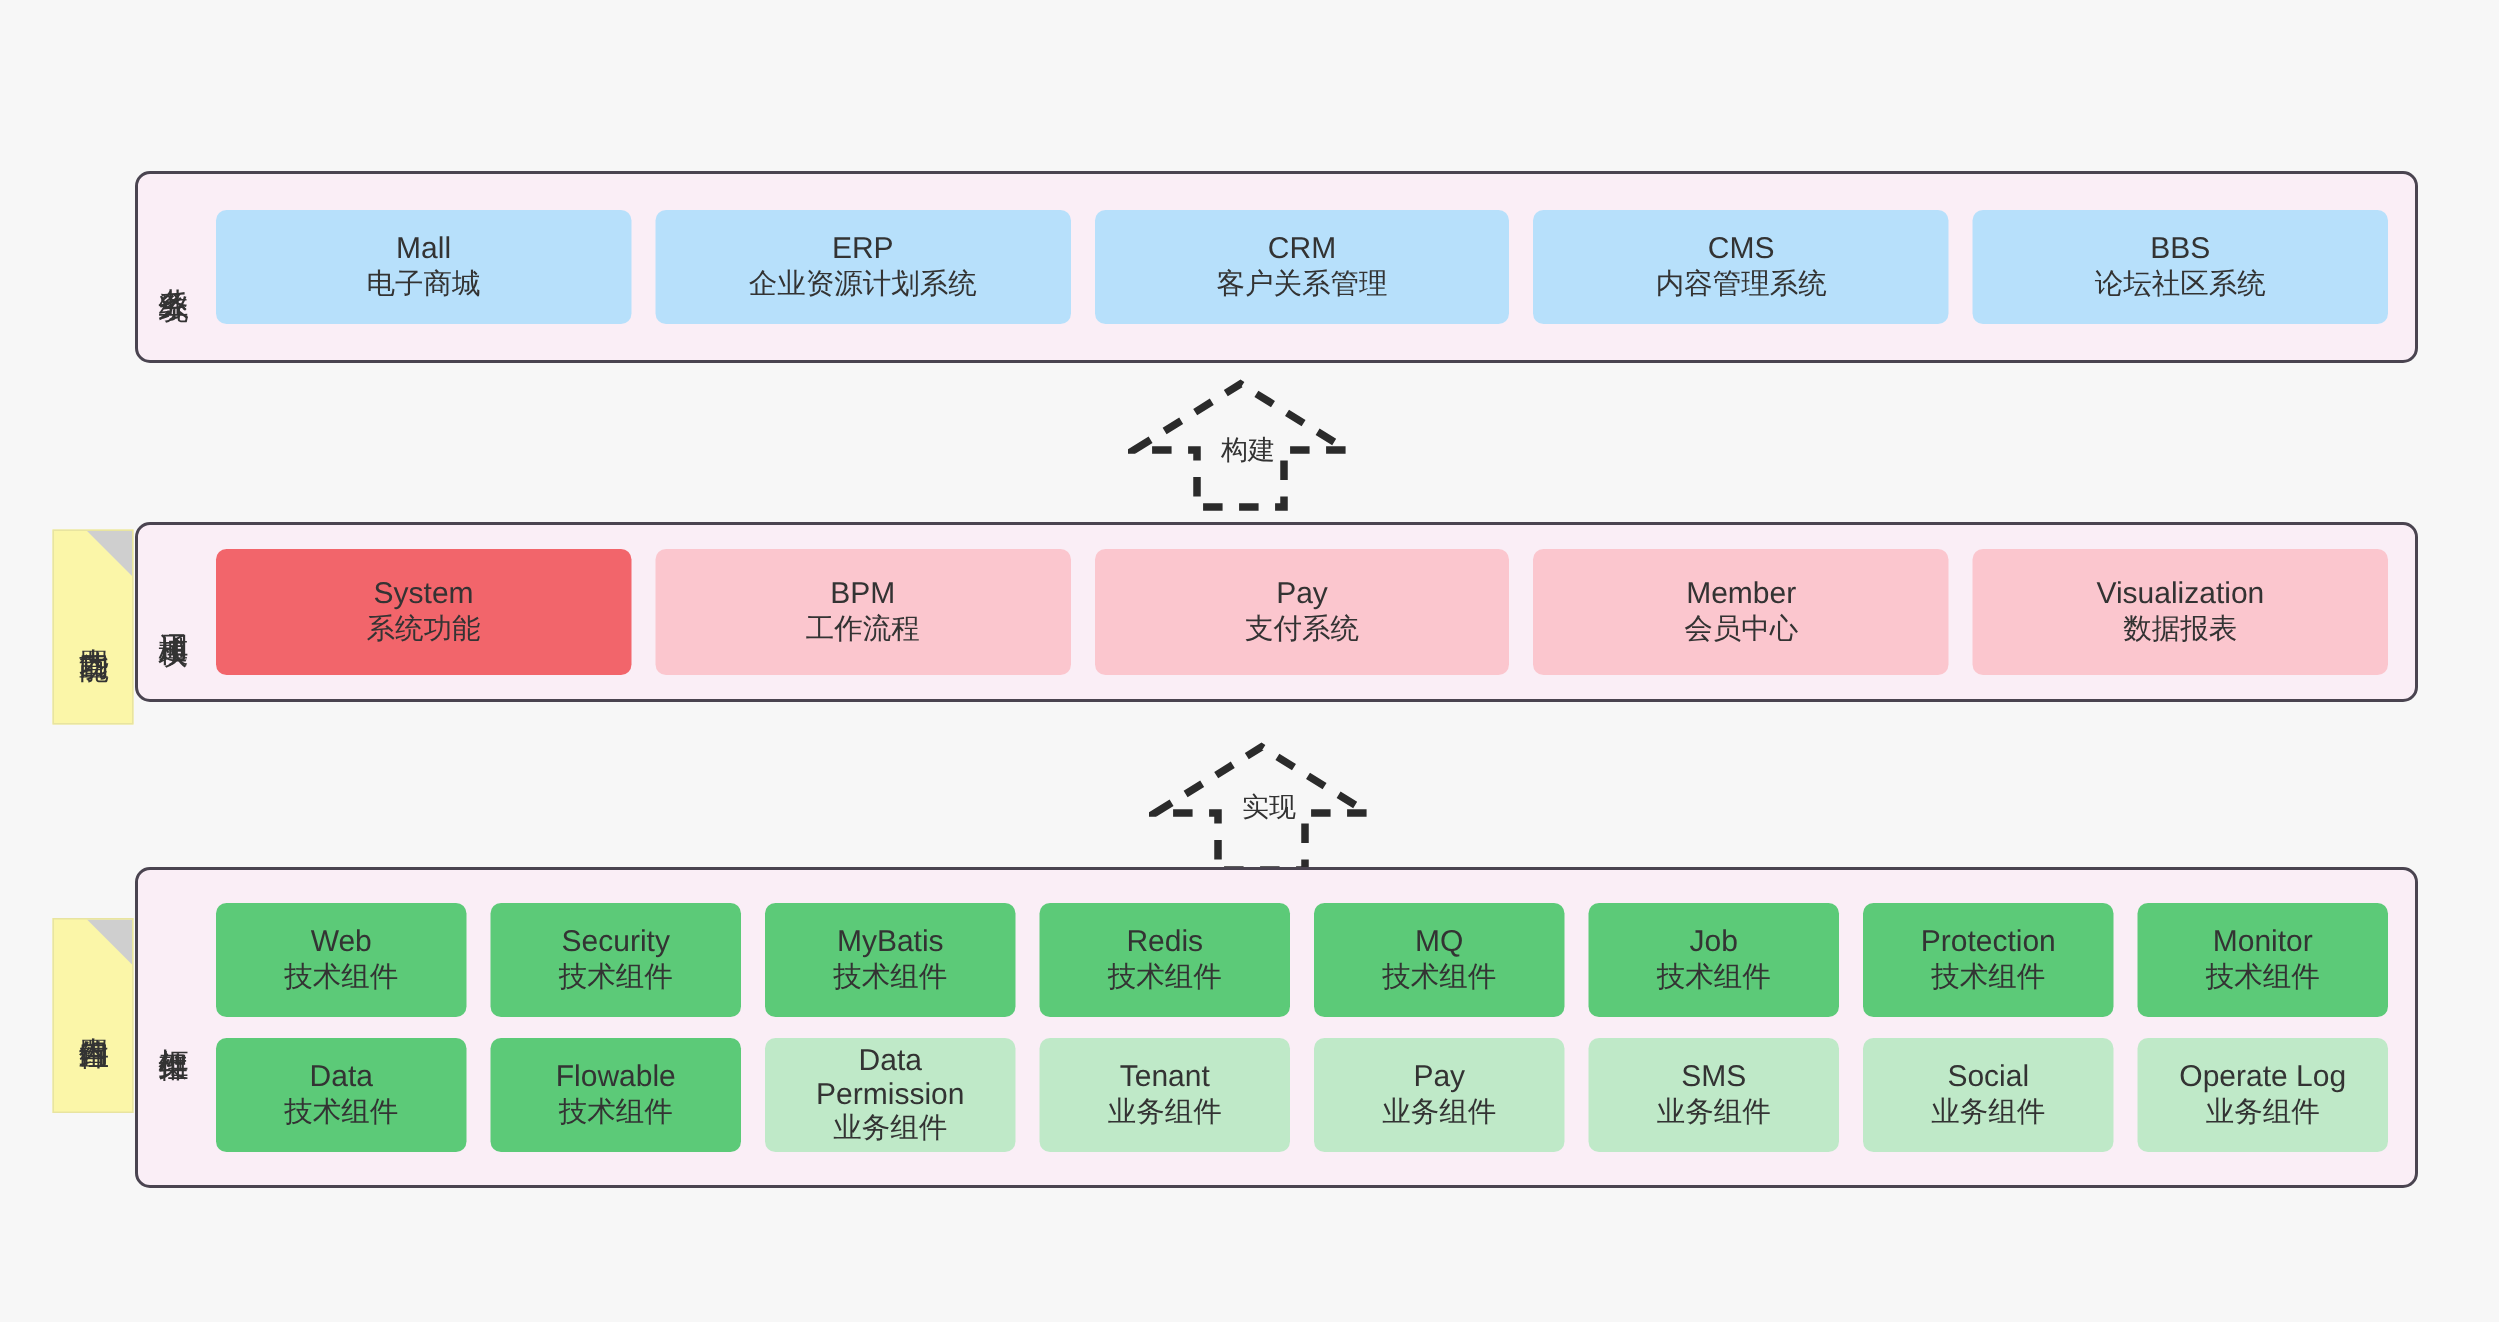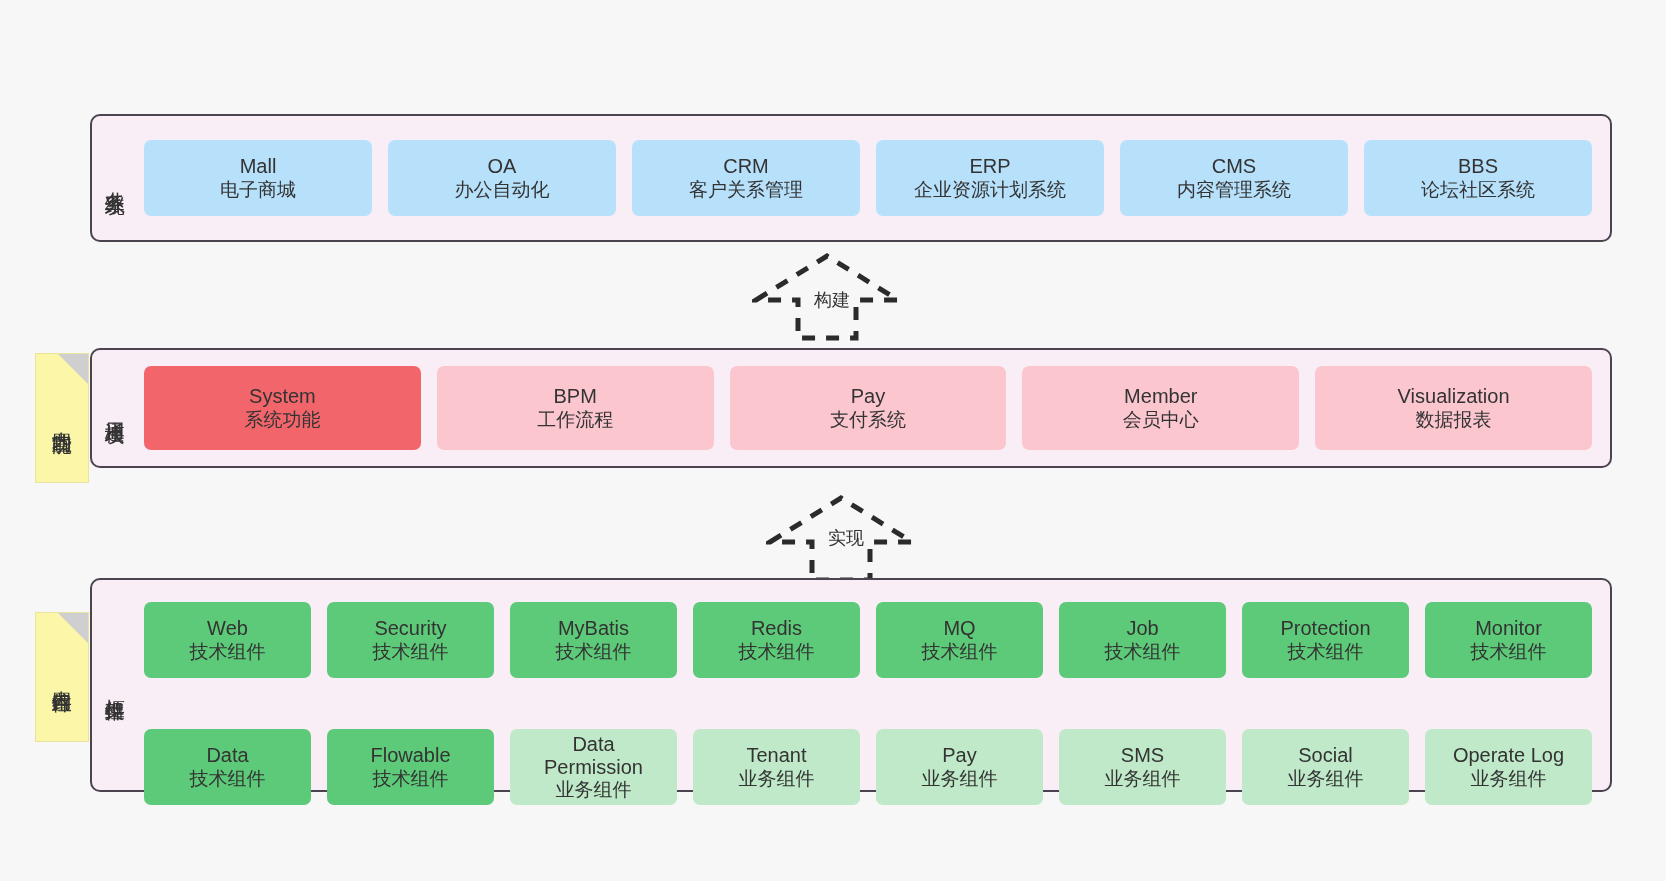--- a/index.html
+++ b/index.html
@@ -69,21 +69,21 @@
   .cell .t2 { font-size: 19px; }
 
   
   #layer-business { left: 90px; top: 114px; width: 1522px; height: 128px; }
   #layer-business .cell { height: 76px; background: #b7e0fb; }
 
   #layer-modules { left: 90px; top: 348px; width: 1522px; height: 120px; }
   #layer-modules .cell { height: 84px; }
 
   #layer-framework { left: 90px; top: 578px; width: 1522px; height: 214px; }
-  #layer-framework .cell { height: 76px; margin-top: 37px; }
+  #layer-framework .cell { height: 76px; }
 
   
   .sticky {
     position: absolute;
     background: #fbf6a8;
     border: 1px solid #e8e4a0;
     box-sizing: border-box;
     display: flex;
     align-items: center;
     justify-content: center;
@@ -129,30 +129,26 @@
 
 <div class="layer" id="layer-business">
   <div class="layer-title">业务系统</div>
   <div class="layer-body">
     <div class="row">
       <div class="cell">
         <span class="t1">Mall</span>
         <span class="t2">电子商城</span>
       </div>
       <div class="cell">
-        <span class="t1">OA</span>
-        <span class="t2">办公自动化</span>
+        <span class="t1">ERP</span>
+        <span class="t2">企业资源计划系统</span>
       </div>
       <div class="cell">
         <span class="t1">CRM</span>
         <span class="t2">客户关系管理</span>
-      </div>
-      <div class="cell">
-        <span class="t1">ERP</span>
-        <span class="t2">企业资源计划系统</span>
       </div>
       <div class="cell">
         <span class="t1">CMS</span>
         <span class="t2">内容管理系统</span>
       </div>
       <div class="cell">
         <span class="t1">BBS</span>
         <span class="t2">论坛社区系统</span>
       </div>
     </div>

